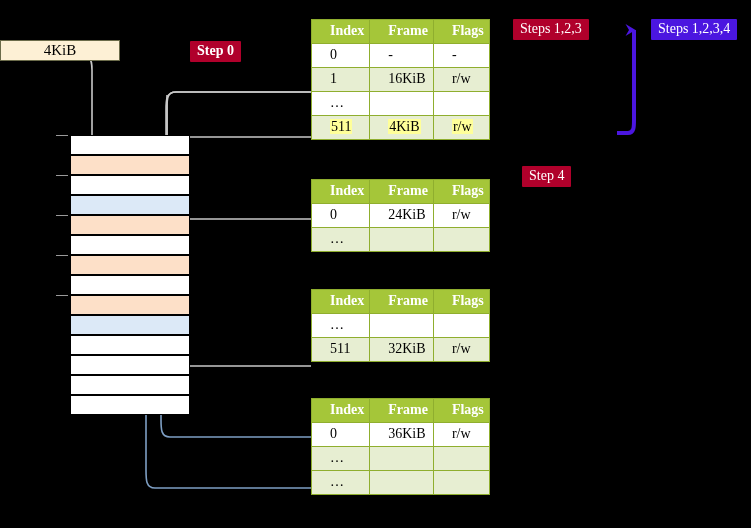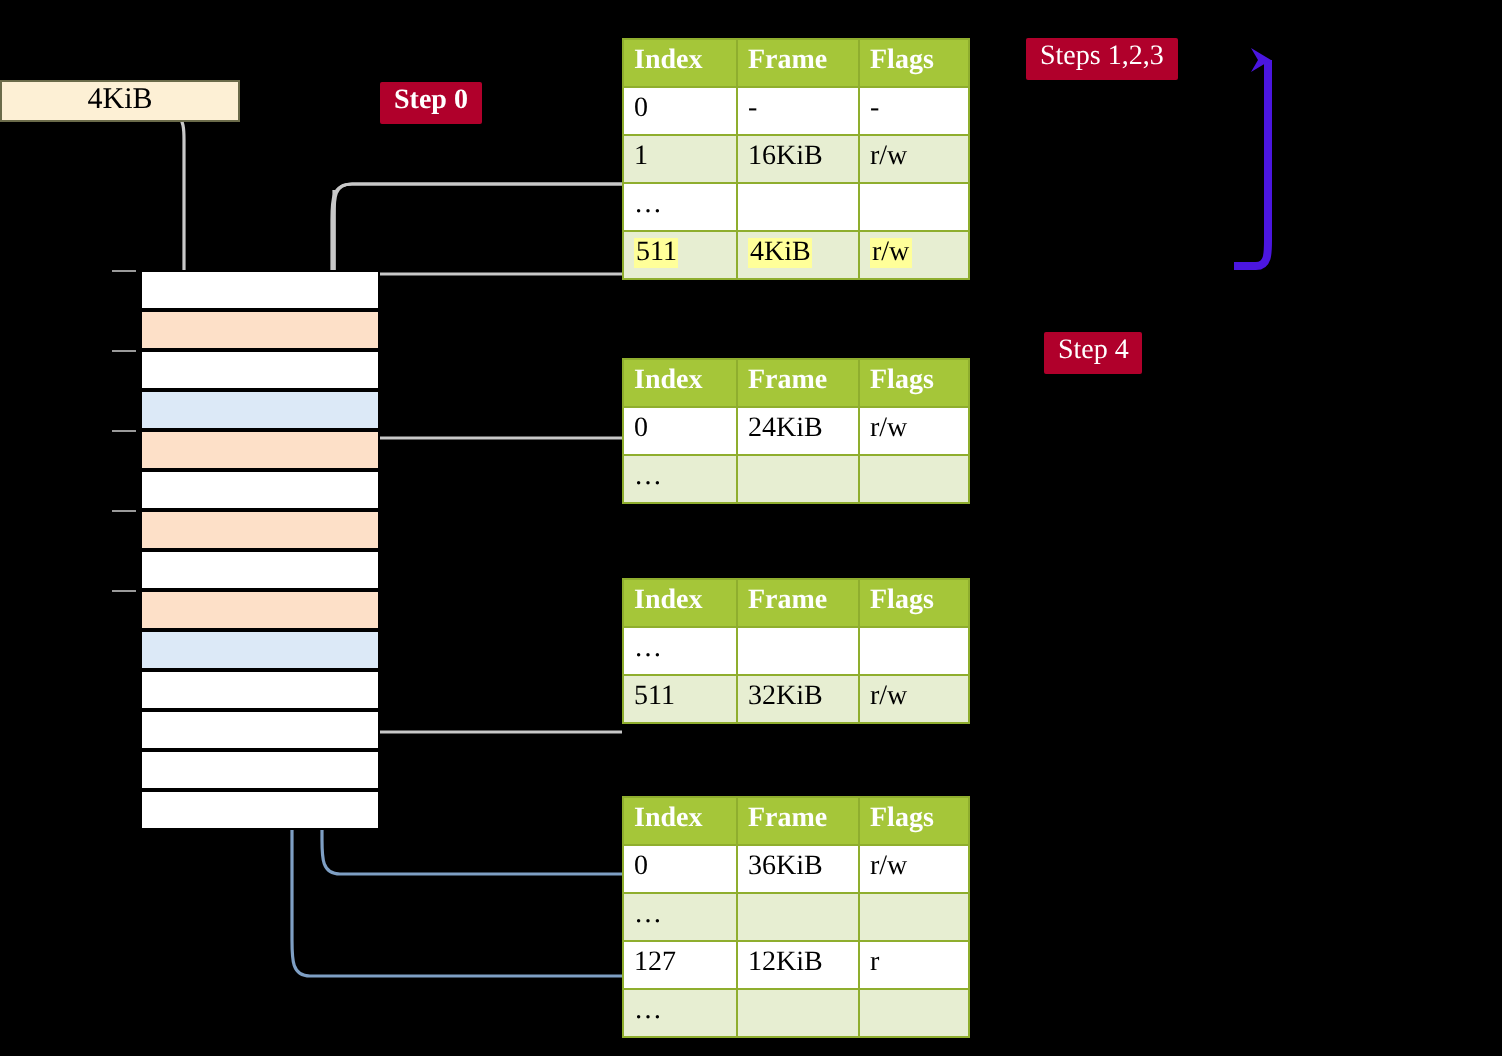--- a/index.html
+++ b/index.html
@@ -45,21 +45,21 @@
   .memrow.blue{background:#dce9f7;}
   .tick{position:absolute;width:12px;height:0;border-top:1px solid #9a9a9a;left:-14px;}
 
   
   .ptable{
     position:absolute;border-collapse:collapse;
     font-size:14px;line-height:1;background:#fff;
   }
   .ptable td,.ptable th{
     border:1px solid #8fae2e;
-    padding:4px 5px 5px 5px;
+    padding:4px 5px 5px 18px;
     text-align:left;vertical-align:middle;
     height:18px;box-sizing:border-box;
     font-weight:normal;
   }
   .ptable thead th{
     background:#a5c639;color:#fff;font-weight:bold;
     font-family:"Liberation Serif","DejaVu Serif",serif;
   }
   .ptable td.c-index{width:57px;}
   .ptable td.c-frame{width:61px;}
@@ -121,20 +121,21 @@
 
     <path d="M617,133 L628,133 C 634,133 634,127 634,120 L634,30" stroke="#4b16e0" stroke-width="4" fill="none" marker-end="url(#ah-purple)"></path>
   </svg>
 
   <div class="sizebox">
     <span>4KiB</span>
   </div>
 
   <div class="badge red" id="badge-step0">Step 0</div>
   <div class="badge red" id="badge-steps123">Steps 1,2,3</div>
+  <div class="badge blue" id="badge-steps1234">Steps 1,2,3,4</div>
   <div class="badge red" id="badge-step4">Step 4</div>
 
   <div class="memcol" id="memcol">
       <div class="memrow" style="top: 0px;"></div>
       <div class="tick" style="top: 0px;"></div>
       <div class="memrow orange" style="top: 20px;"></div>
       <div class="memrow" style="top: 40px;"></div>
       <div class="tick" style="top: 40px;"></div>
       <div class="memrow blue" style="top: 60px;"></div>
       <div class="memrow orange" style="top: 80px;"></div>
@@ -240,25 +241,20 @@
         <tr class="plain">
           <td class="c-index">0</td>
           <td class="c-frame">36KiB</td>
           <td class="c-flags">r/w</td>
         </tr>
         <tr class="alt">
           <td class="c-index"><span class="dots">…</span></td>
           <td class="c-frame">&nbsp;</td>
           <td class="c-flags">&nbsp;</td>
         </tr>
-        <tr class="plain">
-          <td class="c-index">127</td>
-          <td class="c-frame">12KiB</td>
-          <td class="c-flags">r</td>
-        </tr>
         <tr class="alt">
           <td class="c-index"><span class="dots">…</span></td>
           <td class="c-frame">&nbsp;</td>
           <td class="c-flags">&nbsp;</td>
         </tr>
       </tbody>
   </table>
 
 </div>
 

